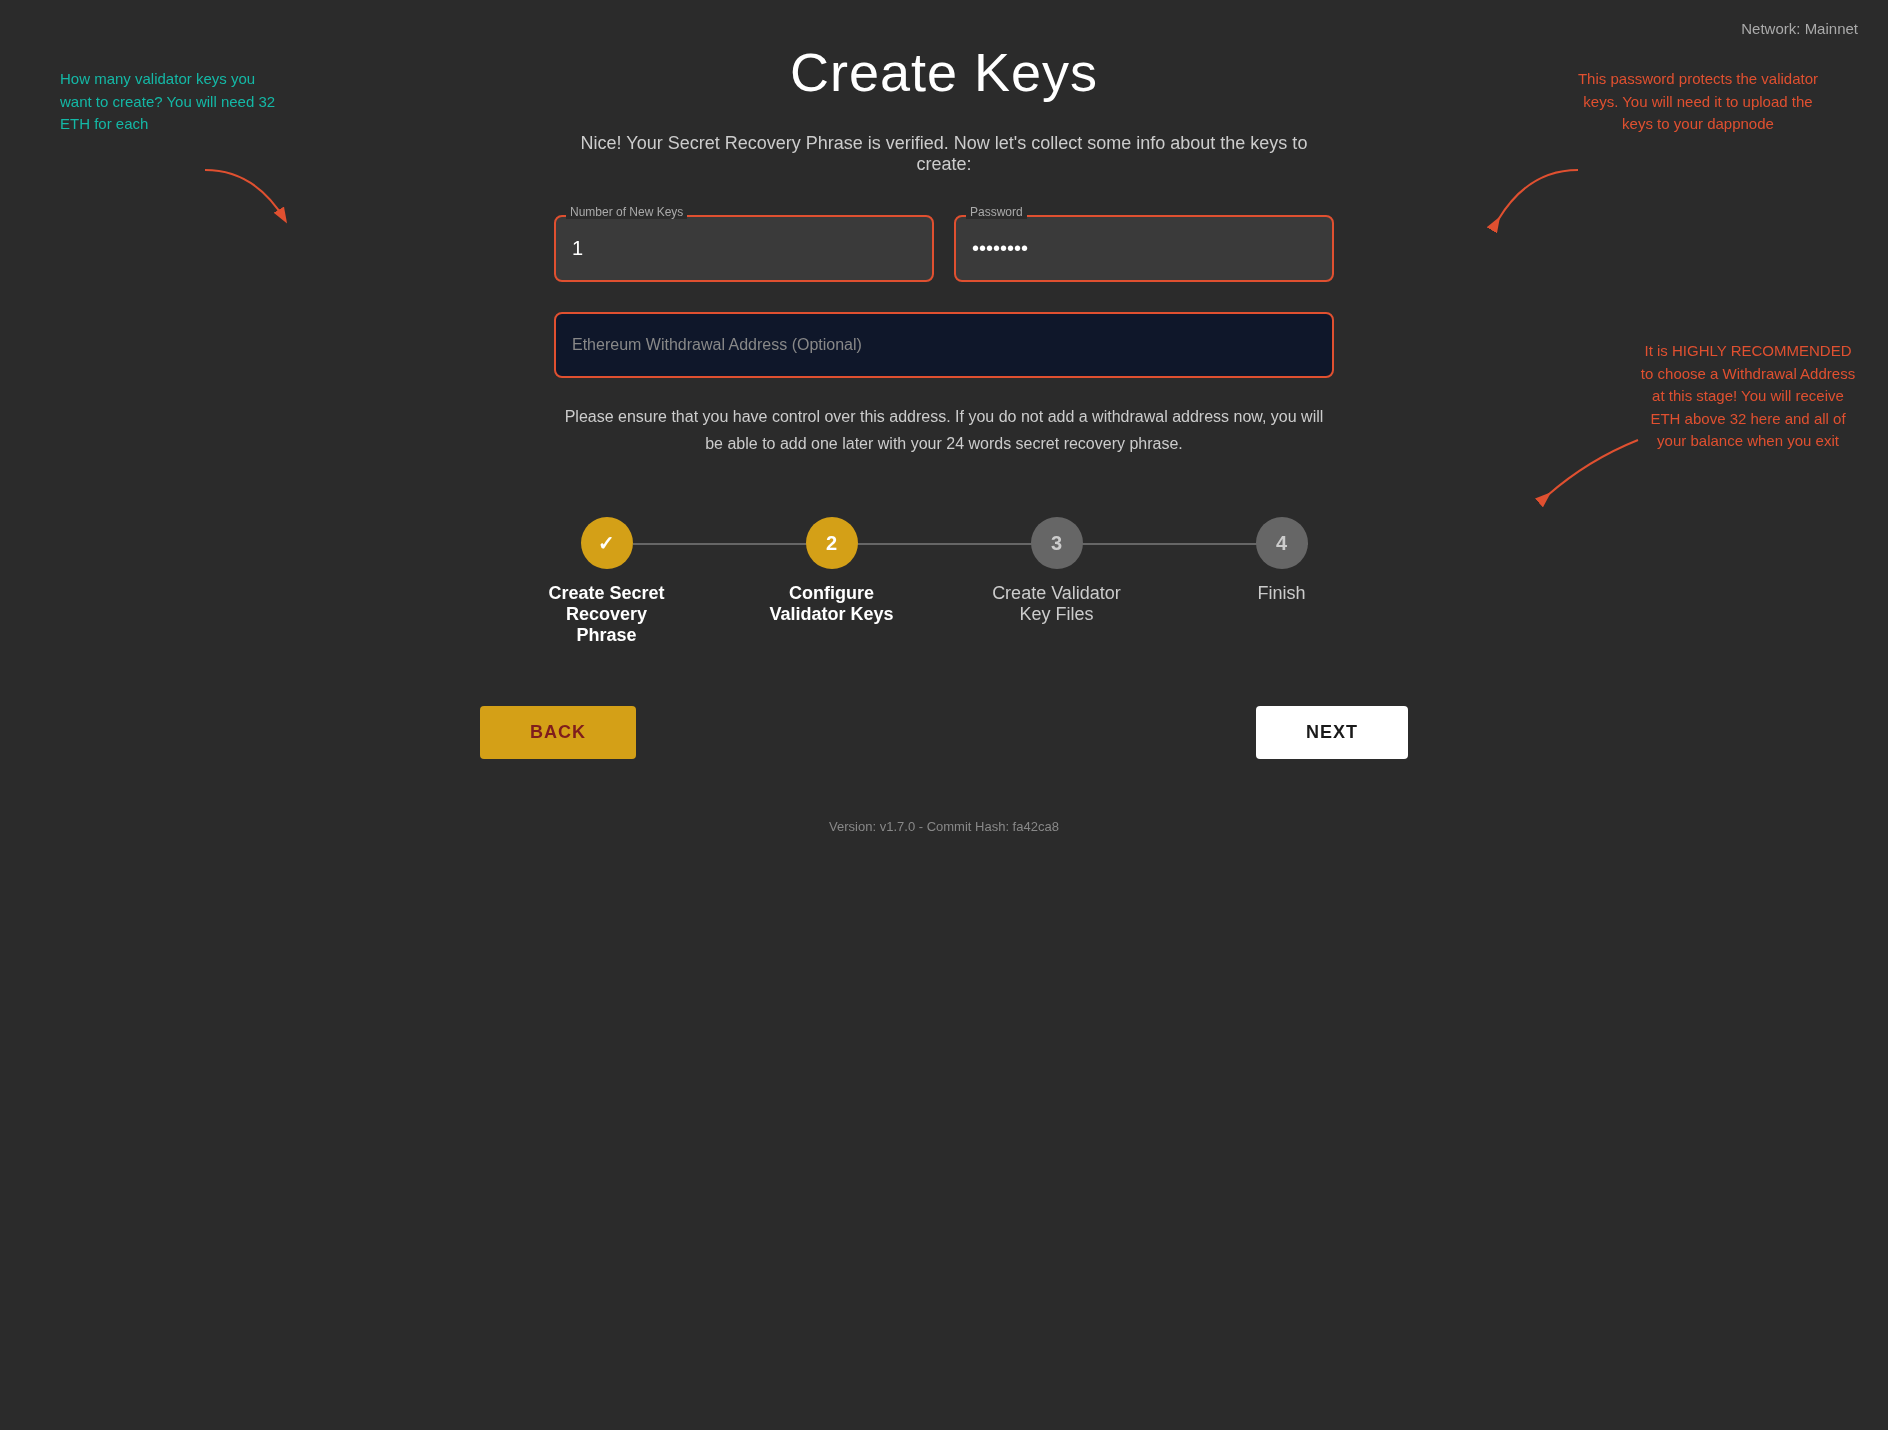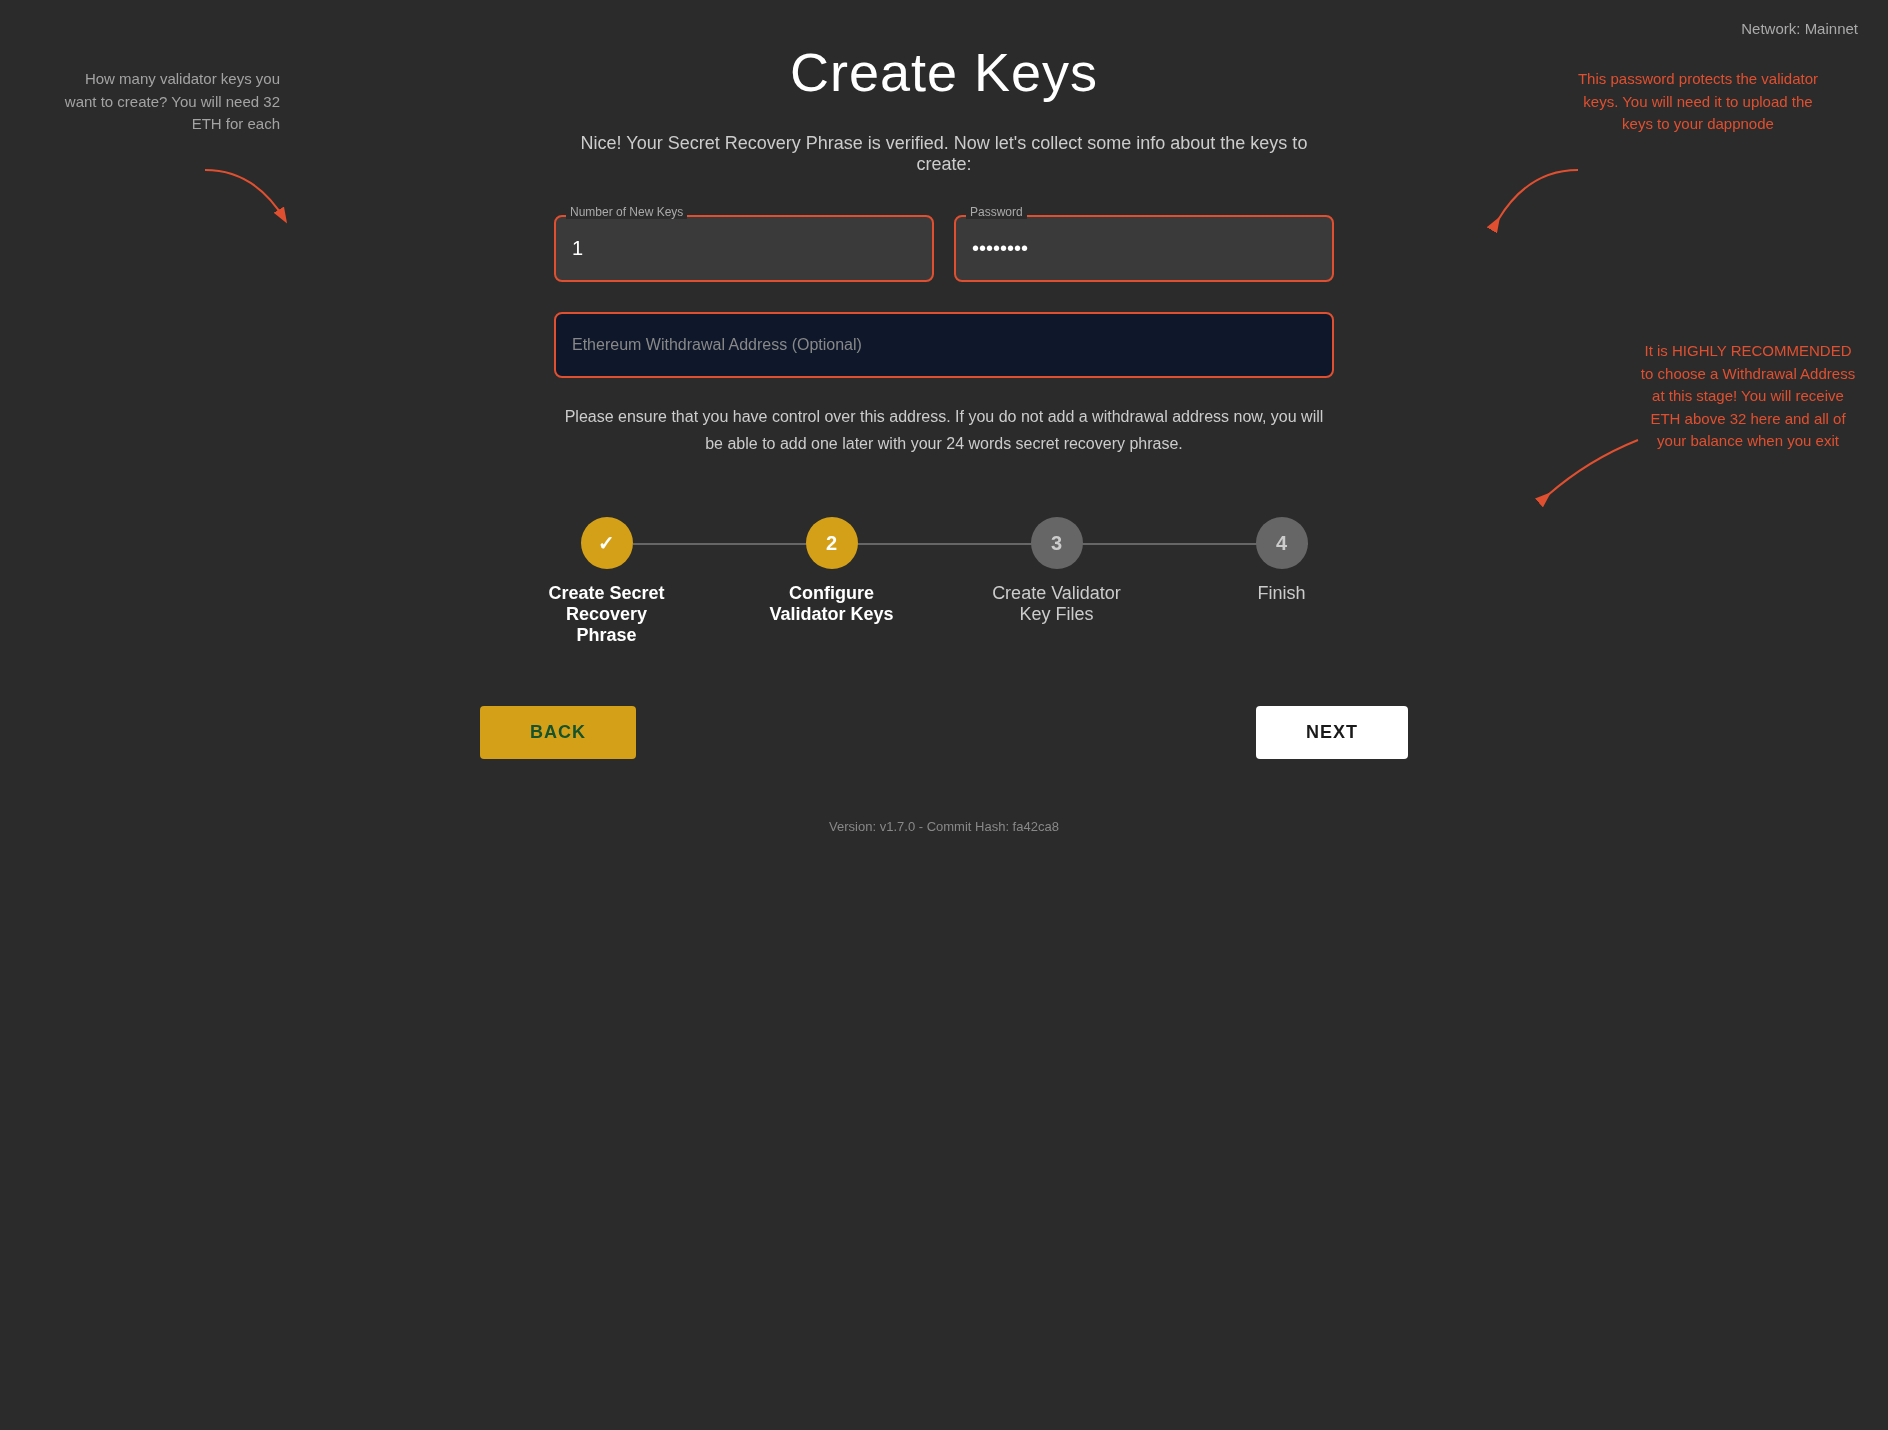--- a/index.html
+++ b/index.html
@@ -43,23 +43,23 @@
       color: #cccccc;
       margin-bottom: 40px;
       text-align: center;
       max-width: 780px;
     }
 
     .annotation-left {
       position: absolute;
       left: 60px;
       top: 68px;
-      color: #a3a3a3;
+      color: #14b8a6;
       font-size: 15px;
-      text-align: right;
+      text-align: left;
       max-width: 220px;
       line-height: 1.5;
     }
 
     .annotation-right-top {
       position: absolute;
       right: 60px;
       top: 68px;
       color: #e05030;
       font-size: 15px;
@@ -223,21 +223,21 @@
       border: none;
       border-radius: 4px;
       font-size: 18px;
       font-weight: bold;
       cursor: pointer;
       letter-spacing: 1px;
     }
 
     .btn-back {
       background: #d4a017;
-      color: #14532d;
+      color: #7f1d1d;
     }
 
     .btn-next {
       background: #ffffff;
       color: #1a1a1a;
     }
 
     .version-footer {
       font-size: 13px;
       color: #888888;

